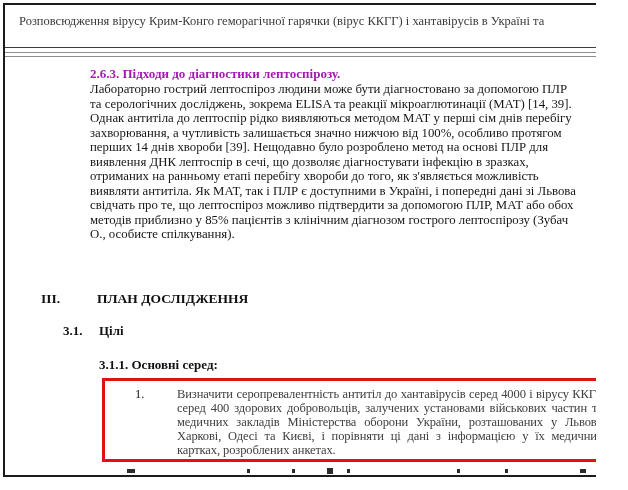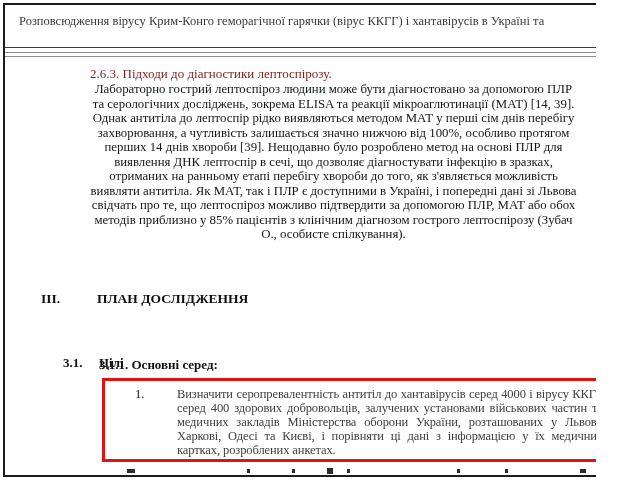--- a/index.html
+++ b/index.html
@@ -36,36 +36,36 @@
   }
   .hdr-rule-double{
     position:absolute;left:0;right:0;top:47px;height:3px;
     border-top:1px solid #8e8e8e;border-bottom:1px solid #8e8e8e;
   }
   
   .sec263{
     position:absolute;left:85px;top:61px;width:487px;
   }
   .sec263 h3{
-    margin:0;font-size:13px;line-height:15px;font-weight:normal;color:#7f1d1d;
+    margin:0;font-size:13px;line-height:15px;font-weight:bold;color:#a21caf;
   }
   .sec263 p{
     margin:1px 0 0 0;font-size:12.8px;line-height:14.5px;color:#161616;
-    text-align:center;
+    text-align:left;
   }
   .sec3{
     position:absolute;left:36px;top:286px;
     font-weight:bold;font-size:13.5px;color:#111;
   }
   .sec3 .num{display:inline-block;width:56px;}
   .sec31{
     position:absolute;left:58px;top:318px;
     font-weight:bold;font-size:13px;color:#111;
   }
-  .sec31 .num{display:inline-block;width:36px;margin-top:32px;}
+  .sec31 .num{display:inline-block;width:36px;}
   .sec311{
     position:absolute;left:94px;top:352px;
     font-weight:bold;font-size:13px;color:#111;
   }
   
   .highlight-box{
     position:absolute;left:97px;top:373px;width:510px;height:84px;
     border:3px solid #e01212;
     box-sizing:border-box;
     background:#fff;

